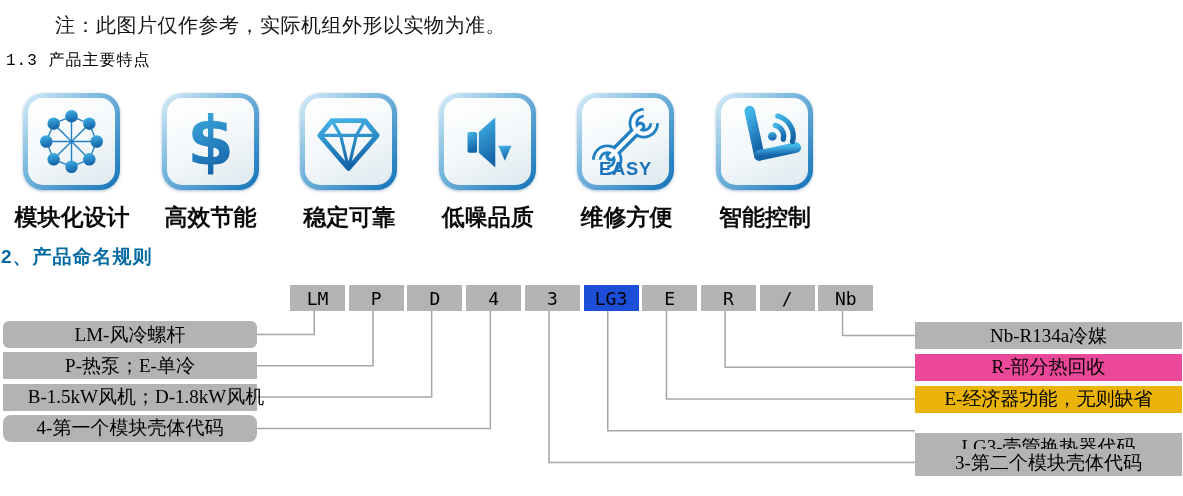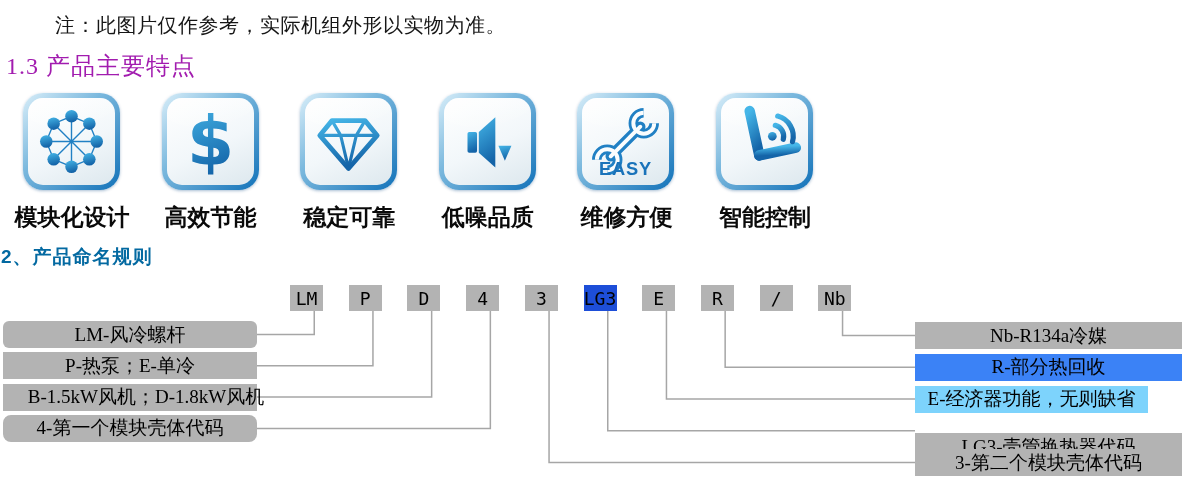--- a/index.html
+++ b/index.html
@@ -1,38 +1,38 @@
 <!DOCTYPE html>
 <html><head>
 <meta charset="utf-8">
 <style>
   html,body{margin:0;padding:0;background:#fff}
   .page{position:relative;width:1183px;height:496px;background:#ffffff;overflow:hidden;
         font-family:"Liberation Sans",sans-serif}
   .note{position:absolute;left:55px;top:12px;font-family:"Liberation Serif","DejaVu Serif",serif;
         font-size:20px;color:#161616;letter-spacing:.5px;white-space:nowrap}
-  .sec-serif{position:absolute;left:6px;top:50px;font-family:Liberation Serif, serif;
-        font-size:24px;color:#a21caf;letter-spacing:1px;white-space:nowrap}
+  .sec-serif{position:absolute;left:6px;top:50px;font-family:Liberation Mono, monospace;
+        font-size:16px;color:#000000;letter-spacing:1px;white-space:nowrap}
   .sec-bold{position:absolute;left:1px;top:244px;font-size:19px;font-weight:bold;color:#0369a1;
         letter-spacing:1px;white-space:nowrap}
   #features{position:absolute;inset:0}
   .feature-item{position:absolute;top:93px;width:97px}
   .icon-frame{width:97px;height:97px;border-radius:20px;padding:5px;box-sizing:border-box;
         background:linear-gradient(135deg,#d9eef9 0%,#7cb9de 40%,#1272b9 100%);
         box-shadow:0 1px 3px rgba(10,70,130,.35)}
   .icon-inner{position:relative;width:87px;height:87px;border-radius:15px;overflow:hidden;
         background:linear-gradient(155deg,#ffffff 0%,#f2f7fa 55%,#dde8ee 100%)}
   .icon-inner::before{content:"";position:absolute;z-index:0;left:-12%;top:-48%;width:130%;height:80%;
         background:linear-gradient(180deg,rgba(255,255,255,.95),rgba(255,255,255,.05));
         border-radius:50%;transform:rotate(-14deg)}
   .icon-inner svg{position:relative;z-index:1;display:block}
   .feature-caption{position:relative;width:140px;margin:12px 0 0 -21px;text-align:center;
         font-weight:bold;font-size:23px;color:#0a0a0a;white-space:nowrap}
   #naming{position:absolute;inset:0}
-  .code-box{position:absolute;top:285px;width:33px;height:26px;display:flex;align-items:center;
+  .code-box{position:absolute;top:285px;width:55px;height:26px;display:flex;align-items:center;
         justify-content:center;font-family:"DejaVu Sans Mono","Liberation Mono",monospace;
         font-size:18px;color:#000;box-sizing:border-box}
   .name-label{position:absolute;height:27px;display:flex;align-items:center;justify-content:center;
         font-family:"Liberation Serif","DejaVu Serif",serif;font-size:19px;color:#000;
         white-space:nowrap;box-sizing:border-box}
   #connectors{position:absolute;left:0;top:0;width:1183px;height:496px;pointer-events:none}
 </style>
 </head>
 <body>
 
@@ -180,18 +180,18 @@
       <div class="code-box" style="left: 583.5px; background: #1d4ed8;">LG3</div>
       <div class="code-box" style="left: 642.2px; background: rgb(179, 179, 179);">E</div>
       <div class="code-box" style="left: 700.9px; background: rgb(179, 179, 179);">R</div>
       <div class="code-box" style="left: 759.6px; background: rgb(179, 179, 179);">/</div>
       <div class="code-box" style="left: 818.3px; background: rgb(179, 179, 179);">Nb</div>
       <div class="name-label" style="left: 3px; width: 254px; top: 321px; background: rgb(179, 179, 179); border-radius: 6px;">LM-风冷螺杆</div>
       <div class="name-label" style="left: 3px; width: 254px; top: 352.3px; background: rgb(179, 179, 179);">P-热泵；E-单冷</div>
       <div class="name-label" style="left: 3px; width: 254px; top: 383.6px; background: rgb(179, 179, 179); padding-left: 32px;">B-1.5kW风机；D-1.8kW风机</div>
       <div class="name-label" style="left: 3px; width: 254px; top: 414.9px; background: rgb(179, 179, 179); border-radius: 8px;">4-第一个模块壳体代码</div>
       <div class="name-label" style="left: 915px; width: 267px; top: 322px; background: rgb(179, 179, 179);">Nb-R134a冷媒</div>
-      <div class="name-label" style="left: 915px; width: 267px; top: 353.75px; background: #3b82f6;">R-部分热回收</div>
-      <div class="name-label" style="left: 915px; width: 233px; top: 385.5px; background: #7dd3fc; text-align: right;">E-经济器功能，无则缺省</div>
+      <div class="name-label" style="left: 915px; width: 267px; top: 353.75px; background: #ec4899;">R-部分热回收</div>
+      <div class="name-label" style="left: 915px; width: 267px; top: 385.5px; background: #eab308; text-align: right;">E-经济器功能，无则缺省</div>
       <div class="name-label" style="left: 915px; width: 267px; top: 433px; background: rgb(179, 179, 179);">LG3-壳管换热器代码</div>
       <div class="name-label" style="left: 915px; width: 267px; top: 449px; background: rgb(179, 179, 179);">3-第二个模块壳体代码</div>
     </div>
 </div>
 
 </body></html>

